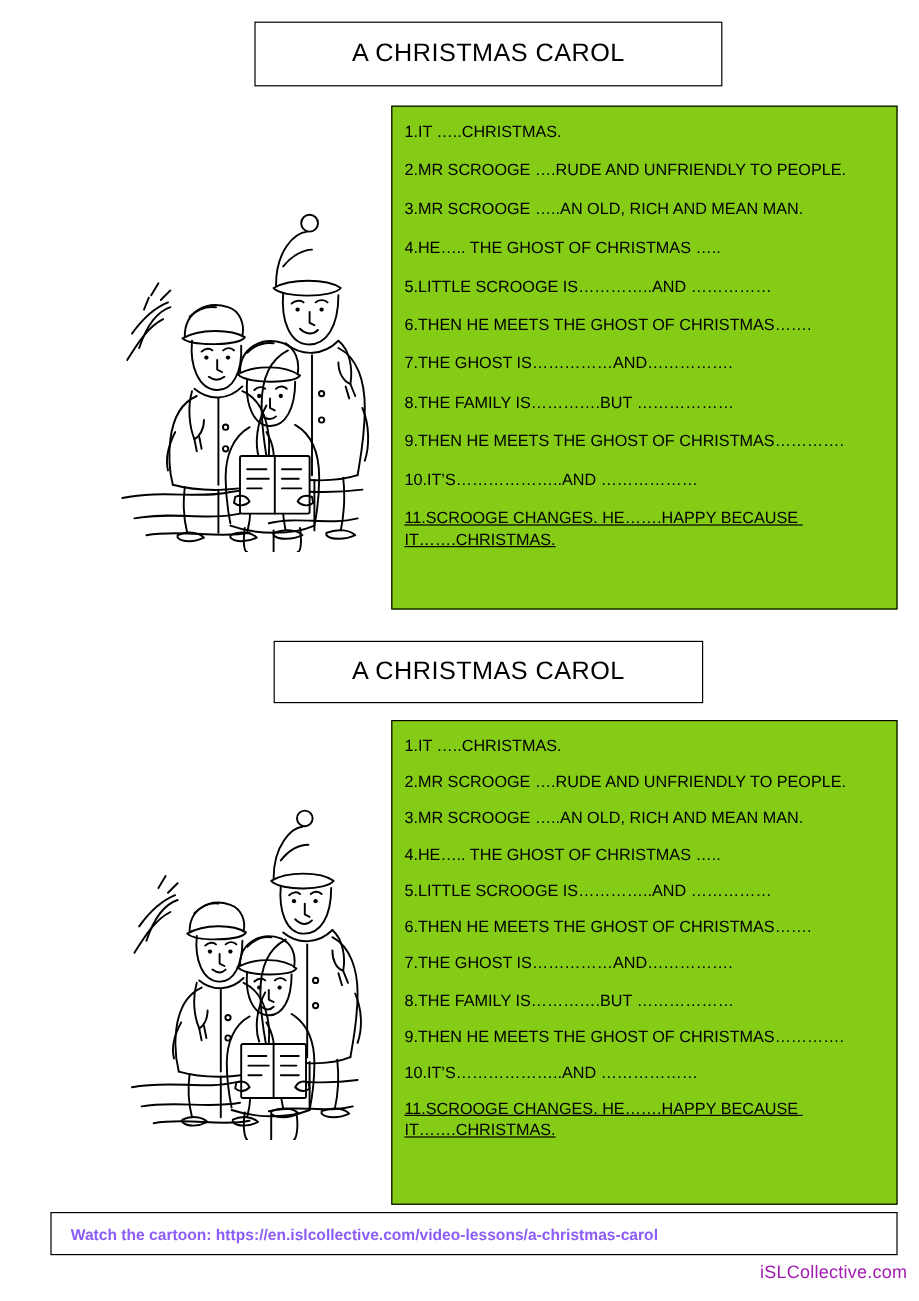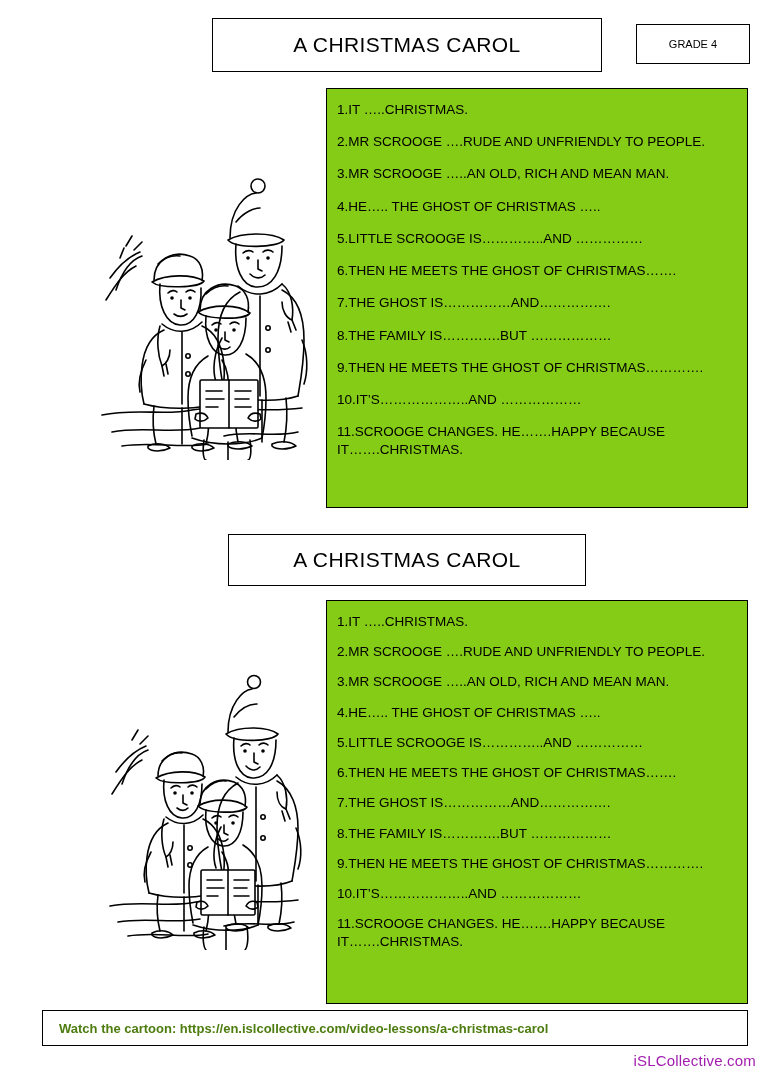--- a/index.html
+++ b/index.html
@@ -77,21 +77,21 @@
   }
   .q-line {
     font-size: 13.5px;
     line-height: 1.35;
     margin: 0 0 13px 0;
     color: #000;
     white-space: pre-wrap;
   }
   #questions-box-1 .q-line { margin-bottom: 14px; }
   #questions-box-2 .q-line { margin-bottom: 12px; }
-  .q-line:last-child { margin-bottom: 0; }
+  .q-line:last-child { margin-bottom: 0; text-decoration: underline; }
 
   
   .illustration {
     position: absolute;
   }
   #illustration-1 { left: 96px; top: 160px; width: 216px; height: 300px; }
   #illustration-2 { left: 104px; top: 660px; width: 200px; height: 290px; }
   .illustration svg { display: block; width: 100%; height: 100%; }
 
   
@@ -102,21 +102,21 @@
     border: 1px solid #000;
     background: #fff;
     display: flex;
     align-items: center;
     box-sizing: border-box;
     padding-left: 16px;
   }
   #footer-box .footer-text {
     font-size: 13px;
     font-weight: bold;
-    color: #4d7c0f;
+    color: #8b5cf6;
   }
 
   
   #watermark {
     position: absolute;
     right: 10px;
     top: 1052px;
     font-size: 15px;
     color: #a21caf;
     letter-spacing: 0.2px;
@@ -124,23 +124,20 @@
 </style>
 </head>
 <body>
 
 <div class="page">
 
   <div class="title-box" id="title-box-1">
     <span class="title-text">A CHRISTMAS CAROL</span>
   </div>
 
-  <div id="grade-box">
-    <span class="grade-text">GRADE 4</span>
-  </div>
 
   <div class="illustration" id="illustration-1">
     <svg viewBox="0 0 216 300" xmlns="http://www.w3.org/2000/svg" aria-hidden="true">
       <g fill="none" stroke="#000" stroke-width="1.6" stroke-linecap="round" stroke-linejoin="round">
 
         <path d="M6 255 C 40 248, 70 256, 96 250 C 130 244, 160 254, 206 248"></path>
         <path d="M16 272 C 46 266, 76 274, 104 268"></path>
         <path d="M128 276 C 152 270, 178 278, 202 272"></path>
         <path d="M26 286 C 56 281, 86 289, 112 284"></path>
 

